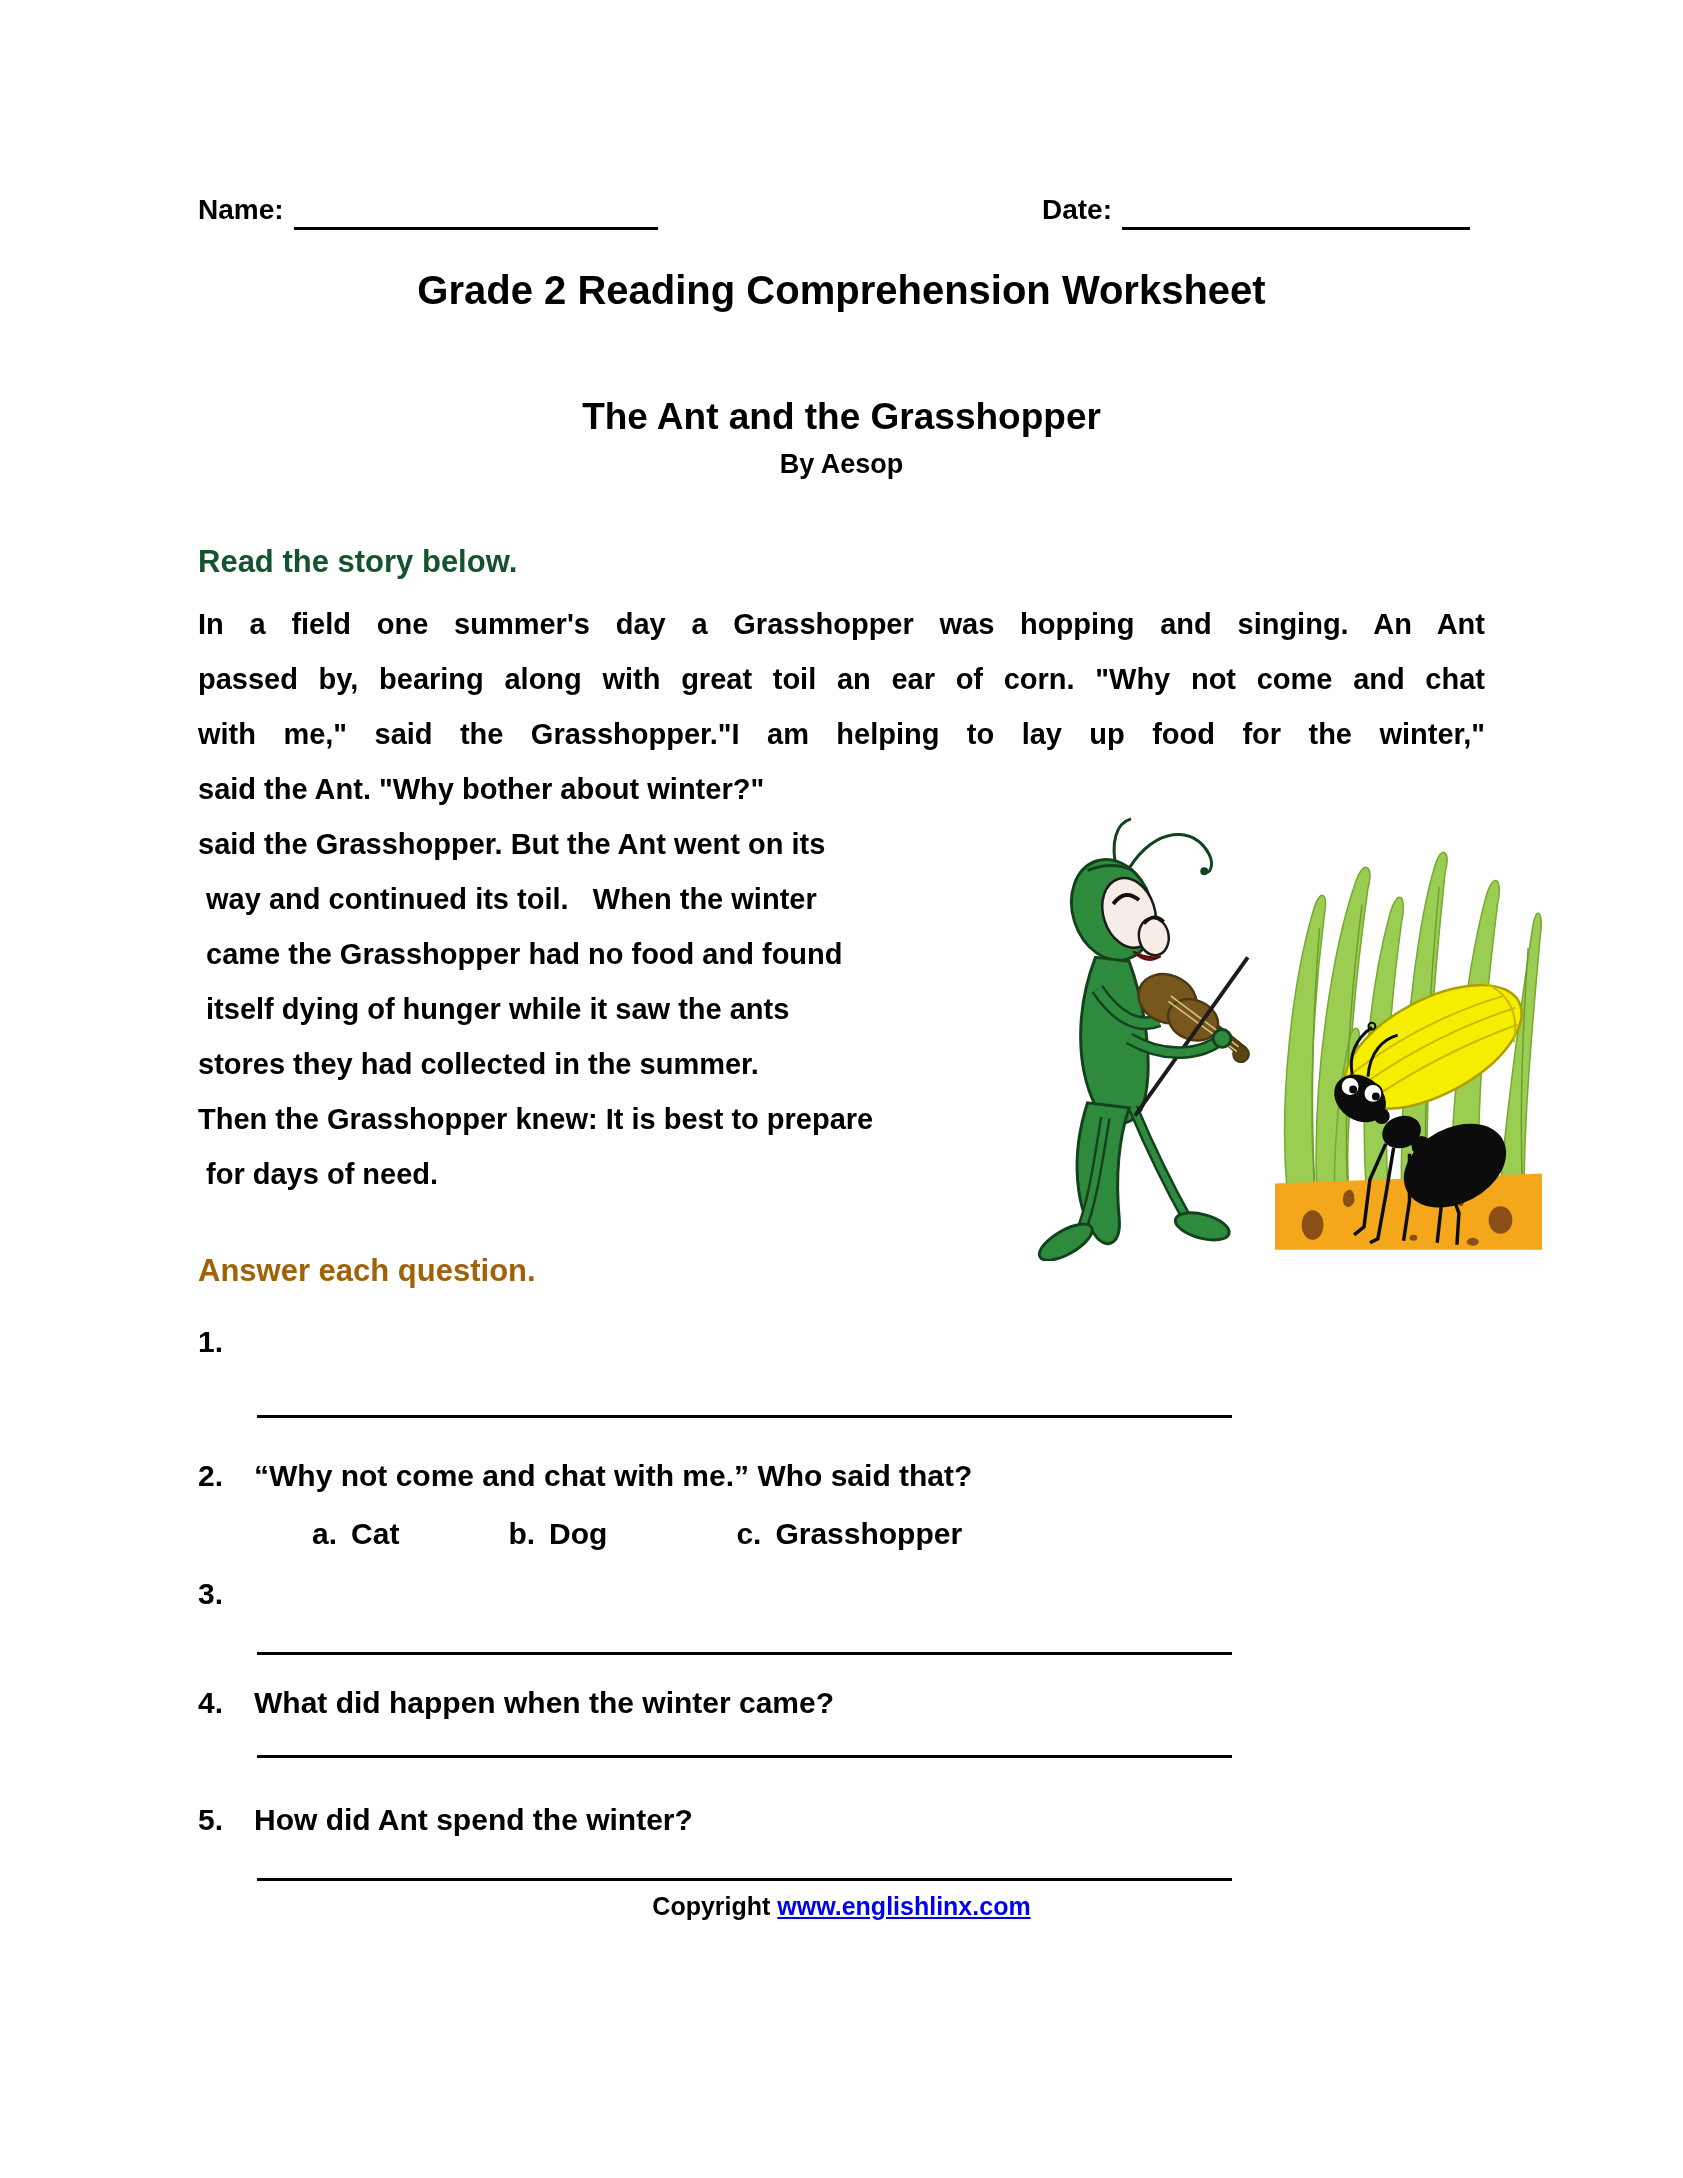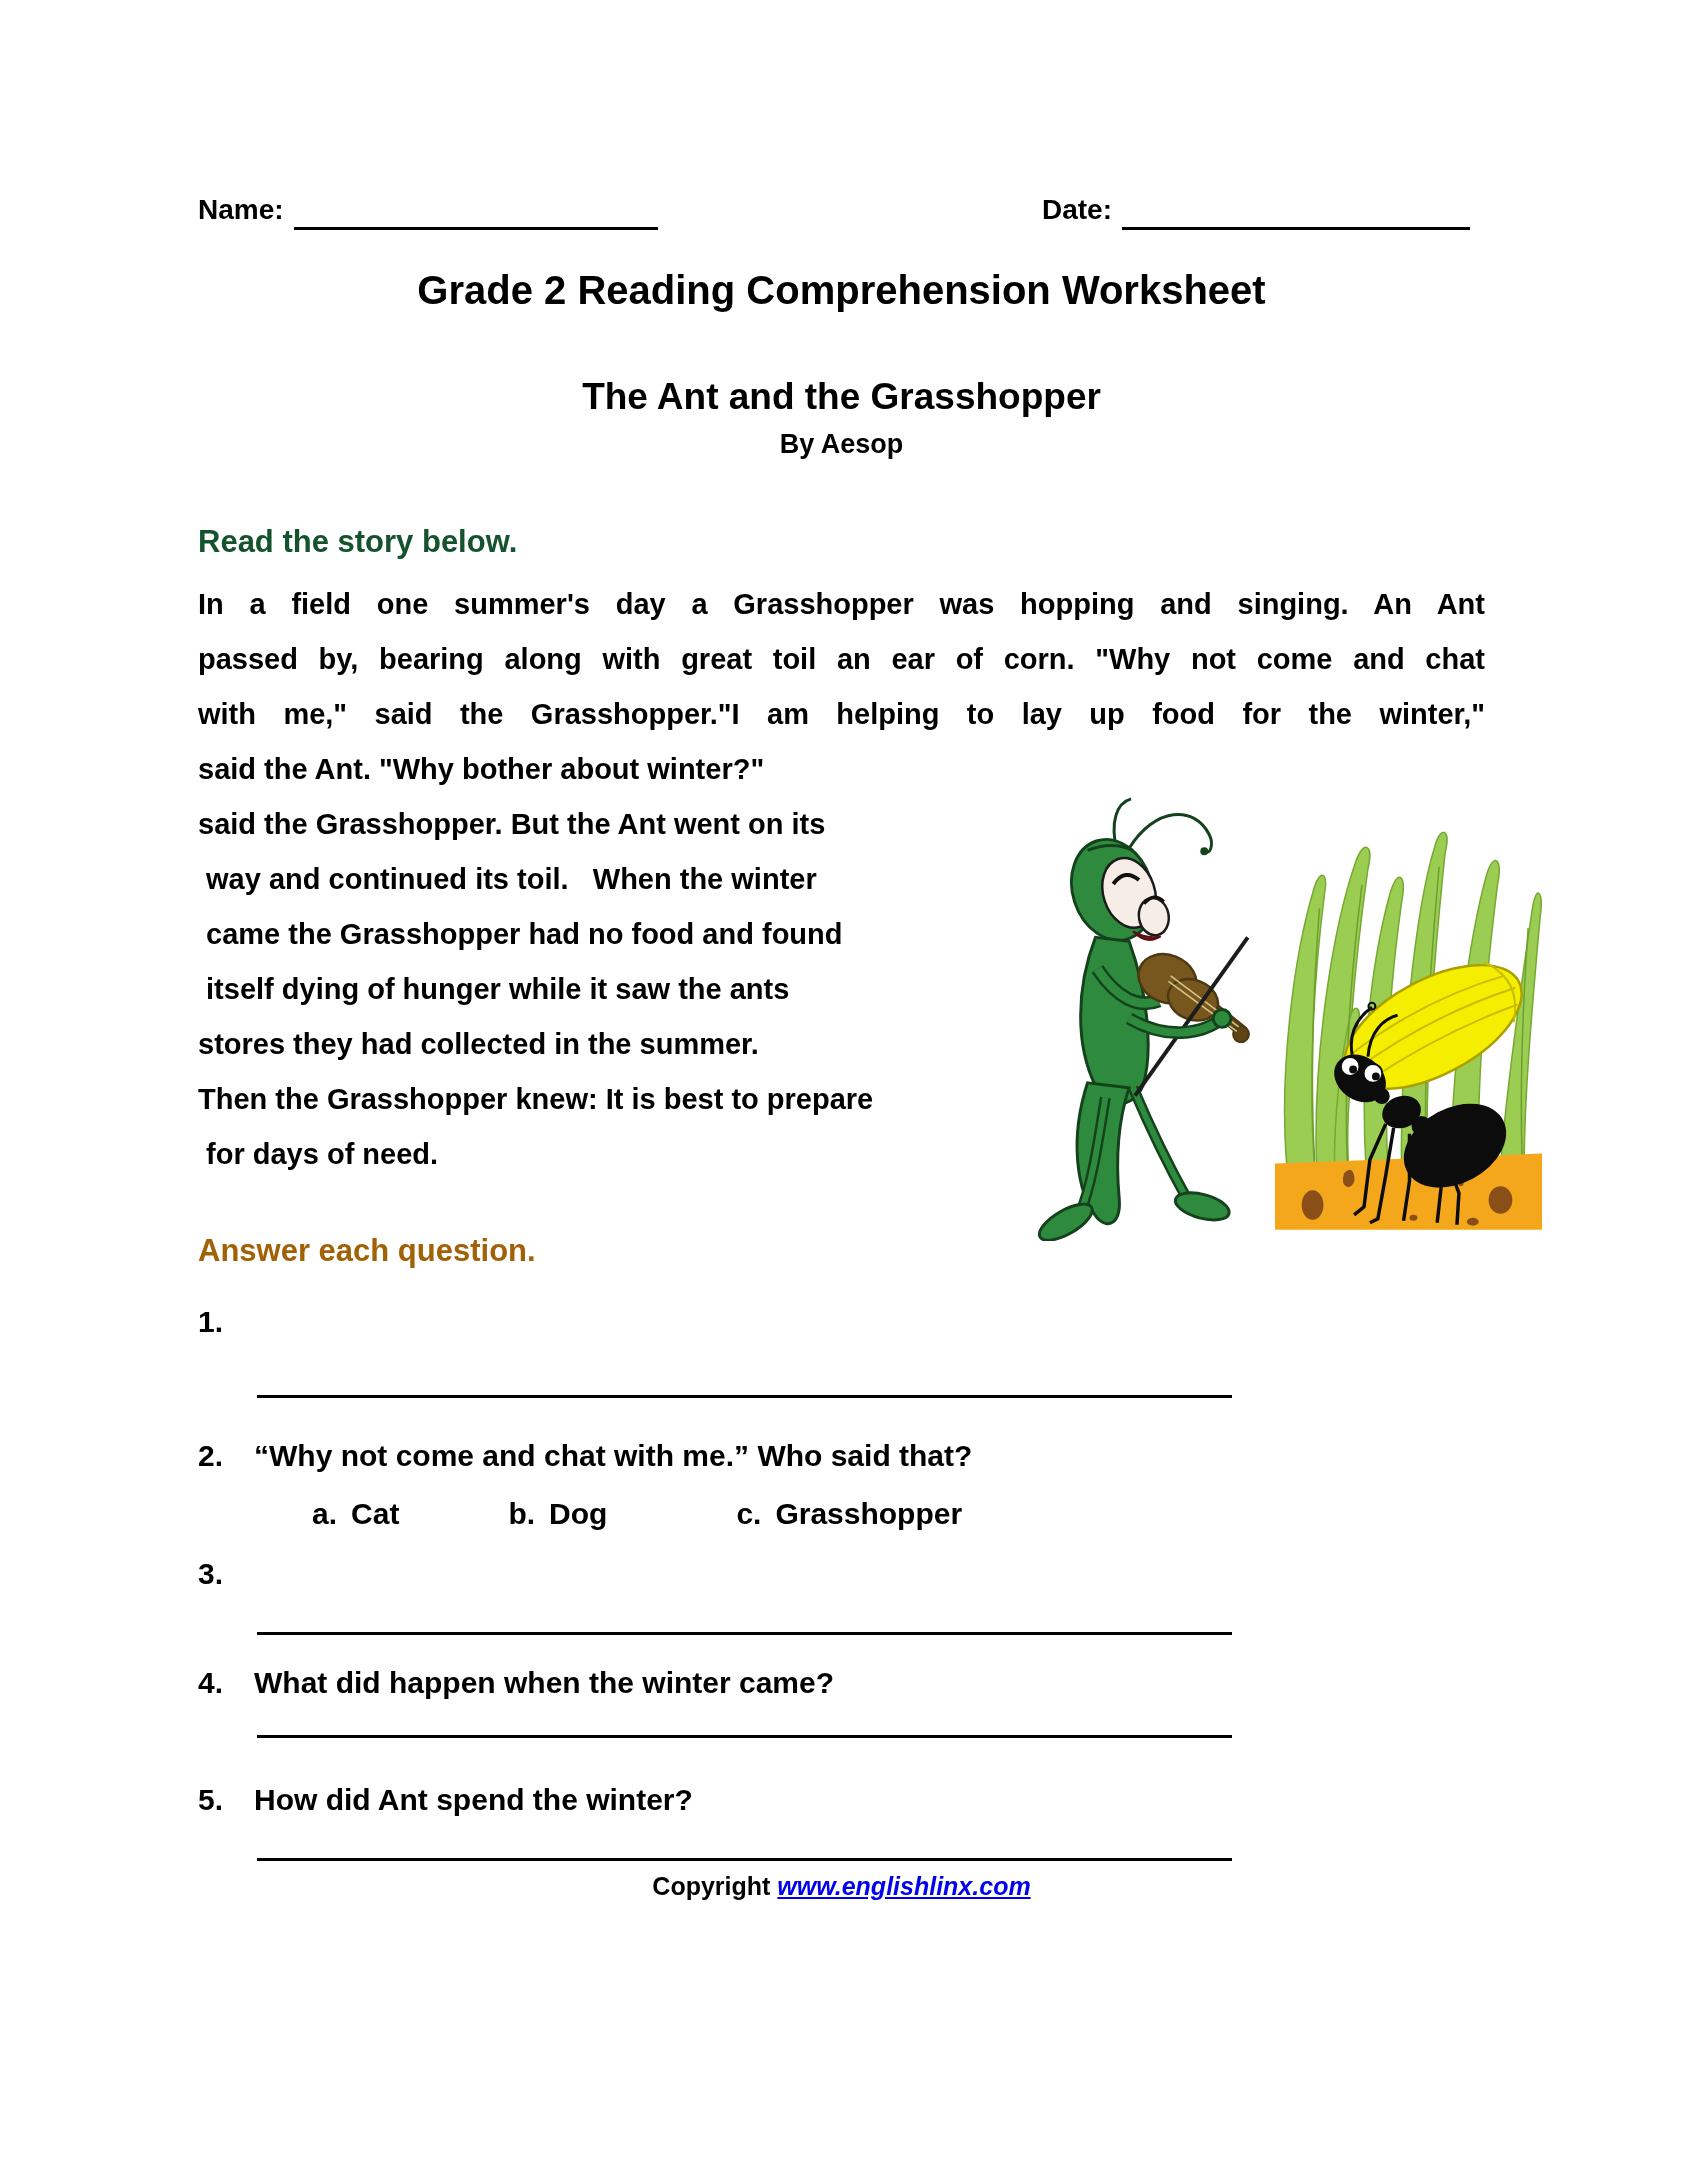--- a/index.html
+++ b/index.html
@@ -39,21 +39,21 @@
   .doc-title {
     text-align: center;
     font-size: 40px;
     line-height: 48px;
     margin-top: 36px;
   }
   .story-title {
     text-align: center;
     font-size: 37px;
     line-height: 46px;
-    margin-top: 60px;
+    margin-top: 80px;
   }
   .story-byline {
     text-align: center;
     font-size: 27px;
     line-height: 36px;
     margin-top: 6px;
   }
   .section-heading {
     margin: 59px 0 0 198px;
     color: #14532d;
@@ -128,21 +128,20 @@
   .footer {
     text-align: center;
     margin-top: 8px;
     font-size: 25px;
     line-height: 34px;
   }
   .footer a, .footer .site-link {
     color: #0000EE;
     text-decoration: underline;
     cursor: pointer;
-    font-style: italic;
   }
 </style>
 </head>
 <body>
 
 <div class="page">
 
   <div class="header-row">
     <div class="hdr-group">
       <span class="hdr-label">Name:</span>

